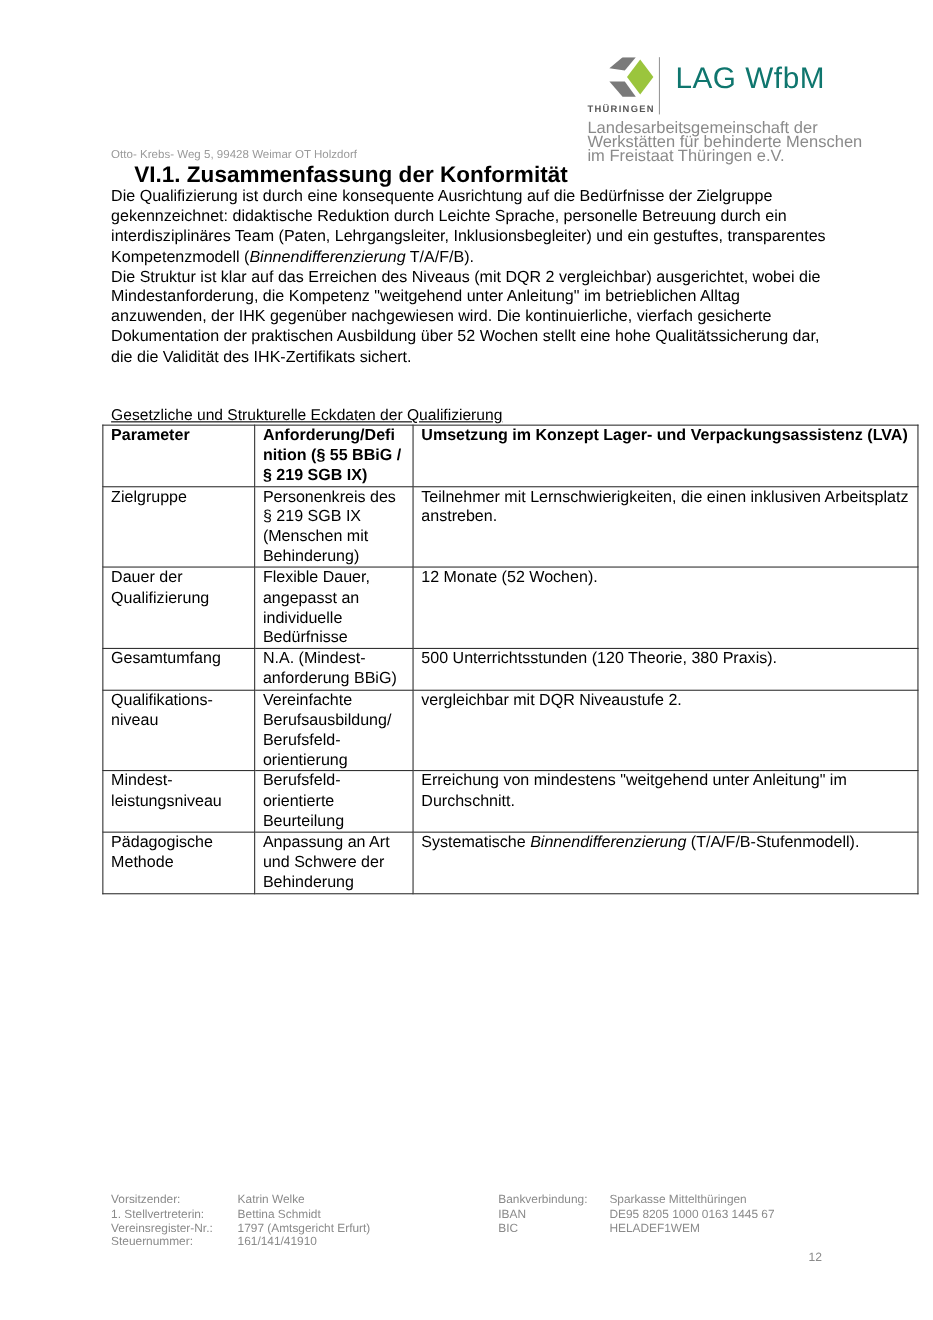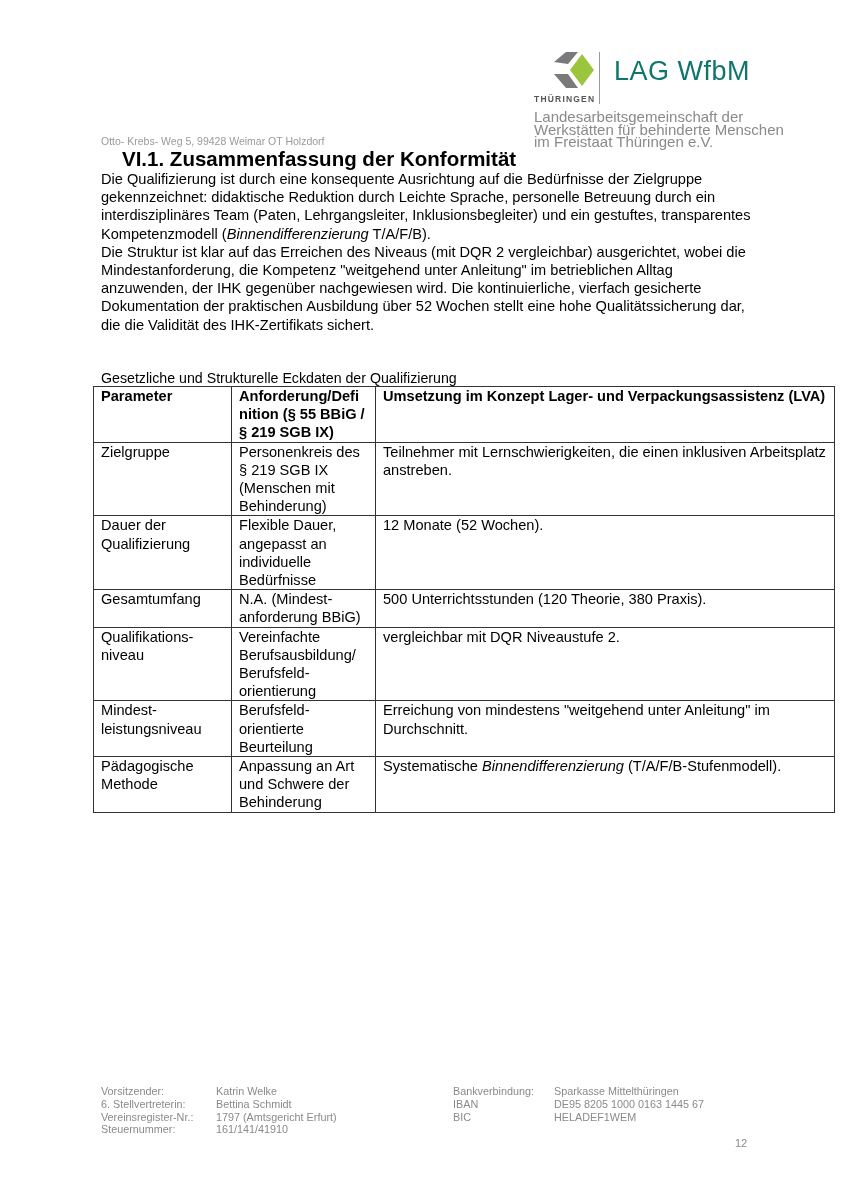--- a/index.html
+++ b/index.html
@@ -10,21 +10,21 @@
   .logo { left:552px; top:52px; width:220px; height:60px; }
   .logo-mark { position:absolute; left:0; top:0; width:56px; height:42px; }
   .logo-sub { position:absolute; left:-18px; top:42px; font-size:8.5px; font-weight:bold; letter-spacing:1.2px; color:#555;text-align:right; }
   .logo-divider { position:absolute; left:47px; top:0; width:1px; height:52px; background:#999; }
   .logo-text { position:absolute; left:62px; top:4px; font-size:27px; color:#0f766e; letter-spacing:0.5px; }
   .org-lines { left:534px; top:111px; font-size:15px; line-height:12.5px; color:#8a8a8a; }
   .address { left:101px; top:135px; font-size:10.5px; color:#9a9a9a; }
   .heading { left:104px; top:147px; font-size:20.5px; font-weight:bold;margin-left:18px; }
   .body-text { left:101px; top:170px; width:660px; font-size:14.6px; line-height:18.2px; }
   .body-text p { margin:0; }
-  .caption { left:101px; top:370px; font-size:14.2px; }
+  .caption { left:101px; top:370px; font-size:14.2px;text-decoration:underline; }
   table.eck { position:absolute; left:93px; top:386px; width:742px; border-collapse:collapse;
               font-size:14.6px; line-height:18.2px; }
   table.eck td, table.eck th { border:1.2px solid #333; vertical-align:top; padding:0 6px 0 7px; text-align:left; }
   table.eck th { font-weight:bold; }
   .c1 { width:124px; } .c2 { width:130px; } 
   .footer { top:1085px; font-size:10.8px; line-height:12.8px; color:#8a8a8a; }
   .page-num { left:735px; top:1137px; font-size:11px; color:#8a8a8a; }
   em { font-style:italic;margin-top:32px; }
 </style>
 </head>
@@ -96,21 +96,21 @@
         <td>Pädagogische Methode</td>
         <td>Anpassung an Art und Schwere der Behinderung</td>
         <td><span>Systematische </span><em>Binnendifferenzierung</em><span> (T/A/F/B-Stufenmodell).</span></td>
       </tr>
     </tbody>
 </table>
 
 <div class="abs footer" style="left:101px;">
   <div id="footer-left-labels" style="position:absolute;left:0;top:0;width:115px;">
       <div>Vorsitzender:</div>
-      <div>6. Stellvertreterin:</div>
+      <div>1. Stellvertreterin:</div>
       <div>Vereinsregister-Nr.:</div>
       <div>Steuernummer:</div>
     </div>
   <div id="footer-left-values" style="position:absolute;left:115px;top:0;width:200px;white-space:nowrap;">
       <div>Katrin Welke</div>
       <div>Bettina Schmidt</div>
       <div>1797 (Amtsgericht Erfurt)</div>
       <div>161/141/41910</div>
     </div>
 </div>

